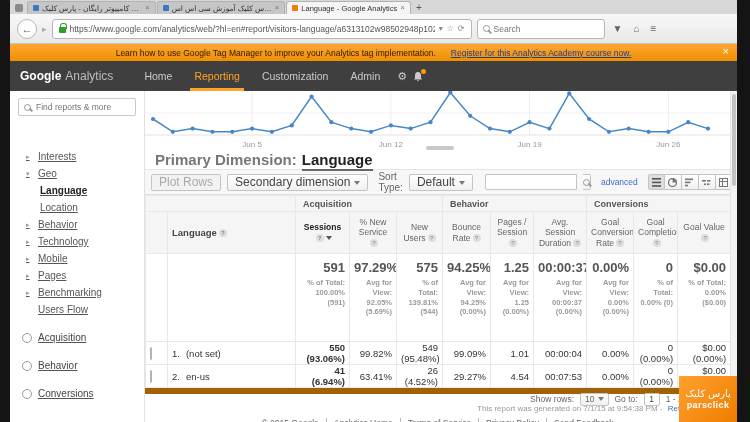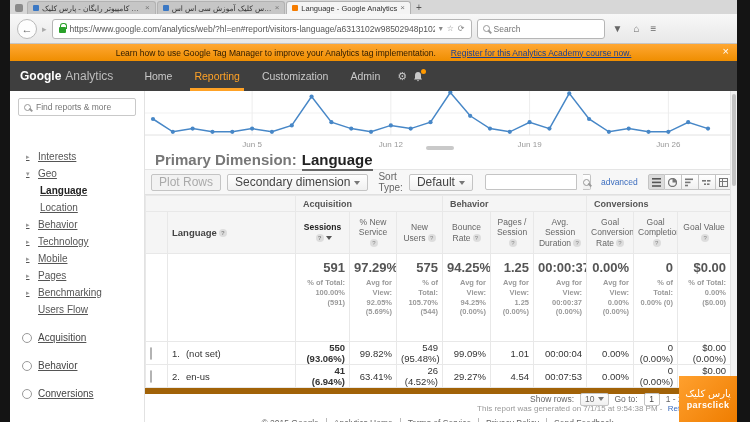--- a/index.html
+++ b/index.html
@@ -424,21 +424,21 @@
             <td>
                   <span class="sum-val">591</span>
                   <span class="sum-sub">% of Total: 100.00% (591)</span>
                 </td>
             <td>
                   <span class="sum-val">97.29%</span>
                   <span class="sum-sub">Avg for View: 92.05% (5.69%)</span>
                 </td>
             <td>
                   <span class="sum-val">575</span>
-                  <span class="sum-sub">% of Total: 105.70% (544)</span>
+                  <span class="sum-sub">% of Total: 139.81% (544)</span>
                 </td>
             <td>
                   <span class="sum-val">94.25%</span>
                   <span class="sum-sub">Avg for View: 94.25% (0.00%)</span>
                 </td>
             <td>
                   <span class="sum-val">1.25</span>
                   <span class="sum-sub">Avg for View: 1.25 (0.00%)</span>
                 </td>
             <td>

